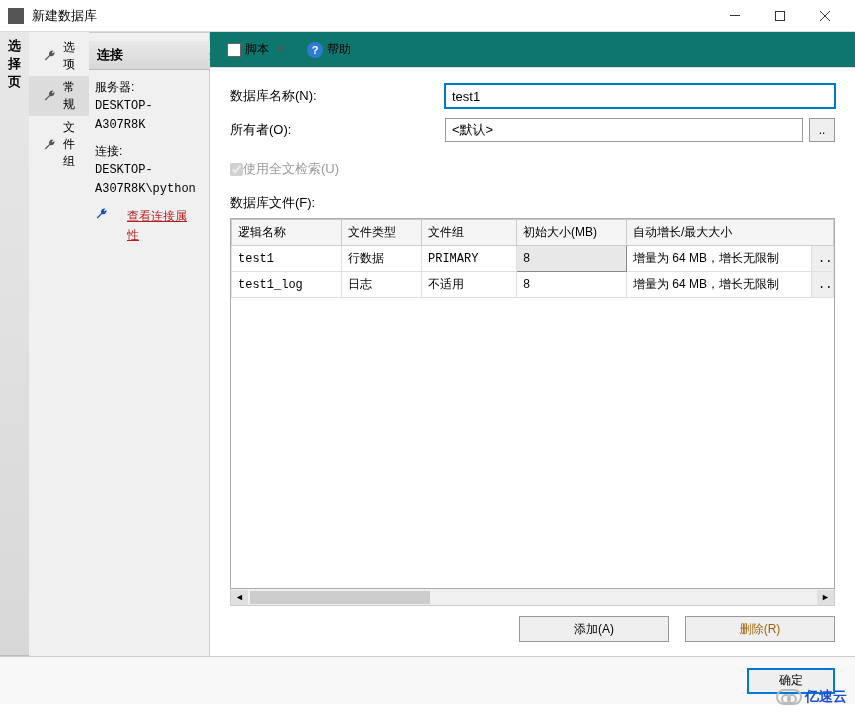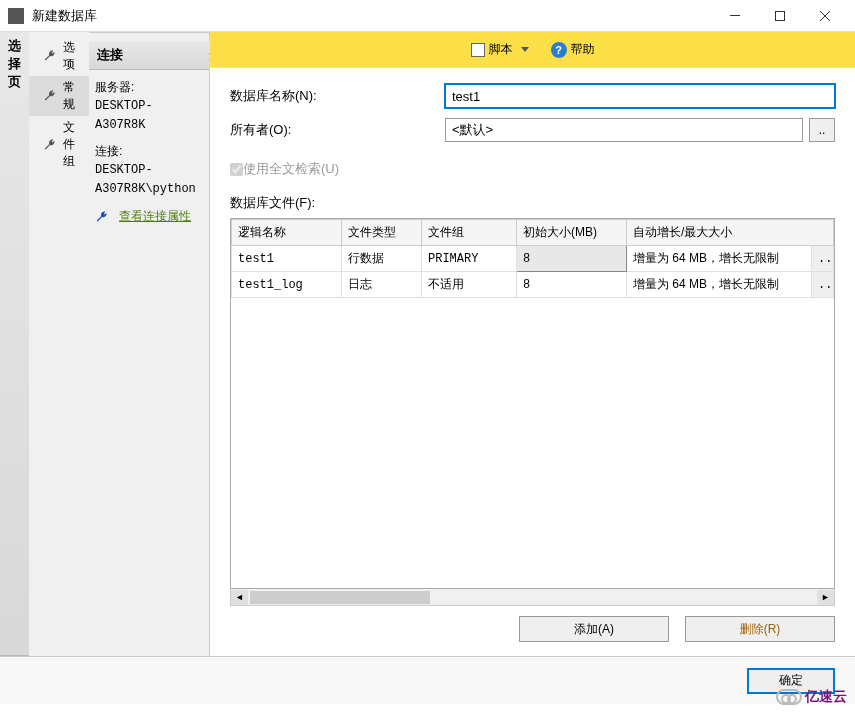--- a/index.html
+++ b/index.html
@@ -16,26 +16,26 @@
     .sidebar { width: 210px; background: #f0f0f0; border-right: 1px solid #ccc; display: flex; flex-direction: row; }
     .sidebar-header { background: linear-gradient(to bottom, #e8e8e8, #d8d8d8); padding: 5px 8px; font-weight: bold; font-size: 13px; border-bottom: 1px solid #bbb; }
     .sidebar-section { padding: 4px 0; }
     .sidebar-item { display: flex; align-items: center; padding: 3px 14px; cursor: pointer; }
     .sidebar-item.selected { background: #dcdcdc; }
     .wrench-icon { width: 14px; height: 14px; margin-right: 6px; display: inline-block; }
     .sidebar-spacer { flex: 1; }
     .sidebar-block { border-top: 1px solid #ccc; }
     .sidebar-block .sidebar-header { margin-top: 8px; }
     .conn-info { padding: 8px 6px; font-size: 12px; line-height: 1.6; }
-    .conn-link { color: #4d7c0f; text-decoration: underline; cursor: pointer; display: inline-flex; align-items: center; gap: 4px; }
+    .conn-link { color: #b91c1c; text-decoration: underline; cursor: pointer; display: inline-flex; align-items: flex-start; gap: 12px; }
     .progress-section { padding: 10px; display: flex; align-items: center; gap: 12px; }
     .spinner { width: 24px; height: 24px; border: 3px dotted #ccc; border-radius: 50%; }
     
     .main { flex: 1; display: flex; flex-direction: column; background: #fff; }
-    .toolbar { height: 36px; border-bottom: 1px solid #ddd; display: flex; align-items: center; padding: 0 10px; gap: 8px; background: #fde047; justify-content: center; }
+    .toolbar { height: 36px; border-bottom: 1px solid #ddd; display: flex; align-items: center; padding: 0 10px; gap: 8px; background: #0f766e; }
     .tool-btn { display: flex; align-items: center; gap: 4px; padding: 4px 6px; cursor: pointer; border: 1px solid transparent; }
     .help-icon { width: 16px; height: 16px; background: #2c7cd1; border-radius: 50%; color: white; display: inline-flex; align-items: center; justify-content: center; font-weight: bold; font-size: 11px; }
     .script-icon { width: 14px; height: 14px; border: 1px solid #666; background: #fff; display: inline-block; }
     .caret { width: 0; height: 0; border-left: 4px solid transparent; border-right: 4px solid transparent; border-top: 5px solid #555; margin-left: 4px; }
     
     .content { padding: 16px 20px 10px 20px; flex: 1; display: flex; flex-direction: column; }
     .form-row { display: flex; align-items: center; margin-bottom: 10px; }
     .form-label { width: 215px; font-size: 13px; }
     .form-input { flex: 1; border: 1px solid #8baed9; padding: 3px 6px; font-size: 13px; height: 24px; font-family: inherit; }
     .form-input.focused { border: 1px solid #0078d7; outline: 1px solid #0078d7; }
@@ -57,21 +57,21 @@
     .scroll-thumb { width: 180px; height: 13px; background: #cdcdcd; margin-left: 2px; }
     
     .action-row { display: flex; justify-content: flex-end; gap: 16px; padding: 10px 0 4px 0; }
     .action-btn { width: 150px; height: 26px; border: 1px solid #999; background: #efefef; cursor: pointer; font-size: 12px; }
     .action-btn:disabled { color: #a16207; cursor: default; }
     
     .footer { height: 48px; border-top: 1px solid #ccc; display: flex; align-items: center; justify-content: flex-end; padding: 0 20px; gap: 14px; background: #f8f8f8; }
     .footer-btn { width: 88px; height: 26px; border: 1px solid #888; background: #efefef; cursor: pointer; font-size: 12px; }
     .footer-btn.primary { border: 2px solid #0078d7; }
     
-    .watermark { position: absolute; right: 8px; bottom: 10px; font-size: 14px; color: #701a75; font-weight: bold; display: flex; align-items: center; gap: 3px; }
+    .watermark { position: absolute; right: 8px; bottom: 10px; font-size: 14px; color: #1d4ed8; font-weight: bold; display: flex; align-items: center; gap: 3px; }
     .wm-icon { width: 26px; height: 16px; border: 2px solid #bbb; border-radius: 10px; position: relative; }
     .wm-icon::before, .wm-icon::after { content:''; position:absolute; width:6px; height:6px; border:2px solid #bbb; border-radius:50%; top:3px; }
     .wm-icon::before { left:3px; } .wm-icon::after { right:3px; }
   </style>
 </head>
 <body>
 
 <div class="titlebar">
   <span class="titlebar-icon"></span>
   <span class="titlebar-text">新建数据库</span>

